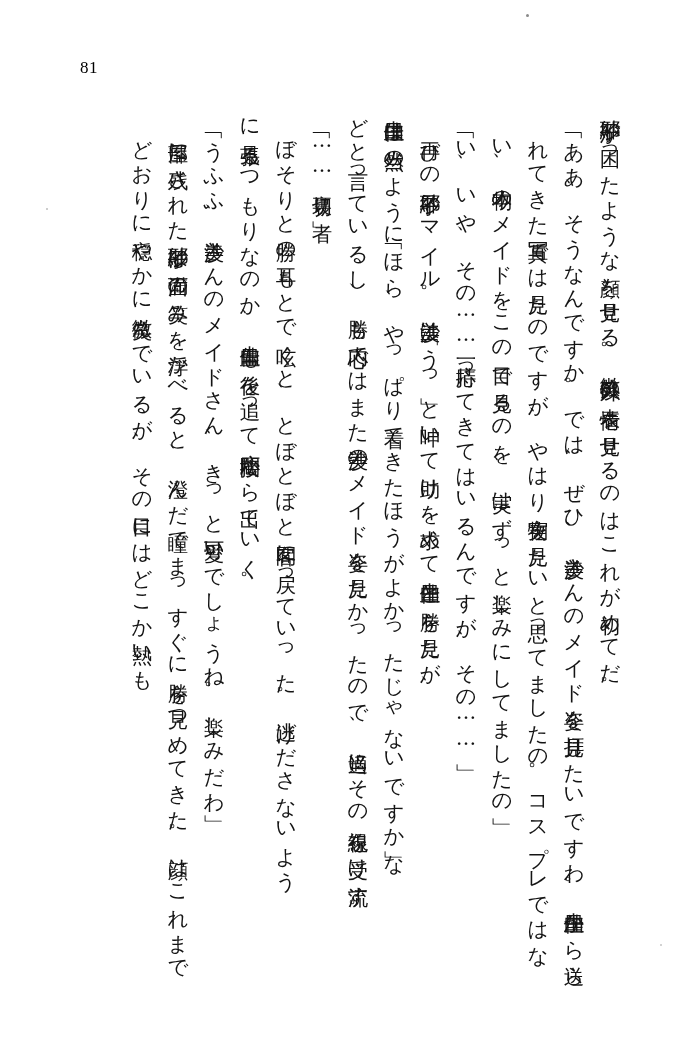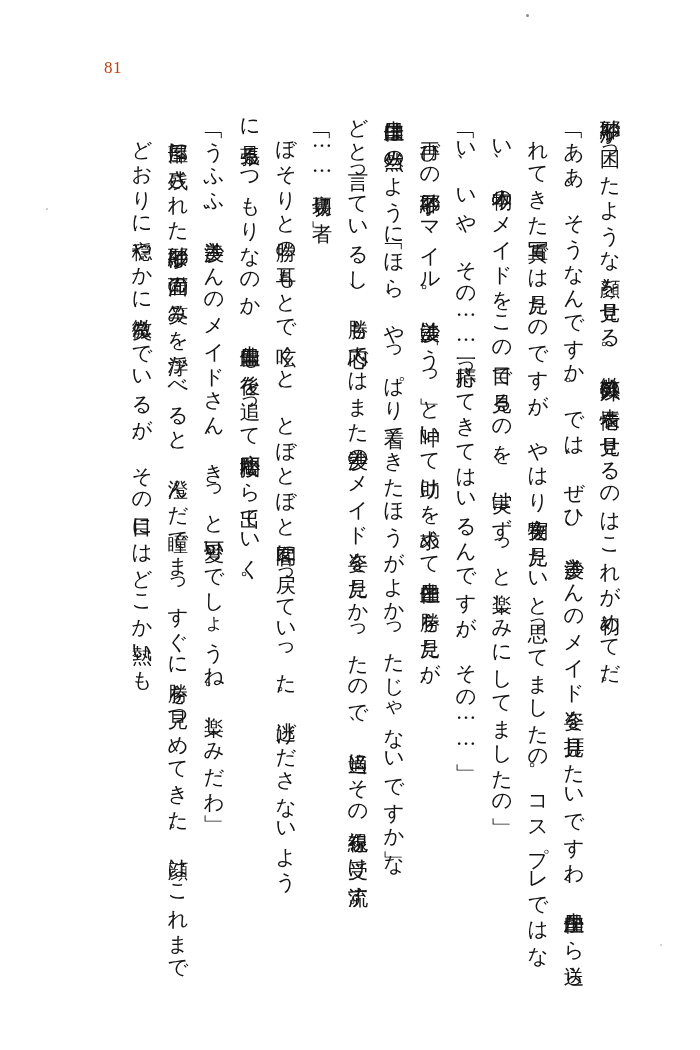--- a/index.html
+++ b/index.html
@@ -21,25 +21,25 @@
     left: 0;
     top: 0;
     width: 700px;
     height: 1050px;
     background: #ffffff;
   }
 
   
   .page-number {
     position: absolute;
-    left: 104px;
+    left: 80px;
     top: 58px;
     font-size: 17px;
     font-family: "Liberation Serif", "DejaVu Serif", serif;
-    color: #c2410c;
+    color: #000000;
     letter-spacing: 0.5px;
   }
 
   
   .text-block {
     position: absolute;
     right: 72px;
     top: 104px;
     width: 538px;
     height: 880px;

